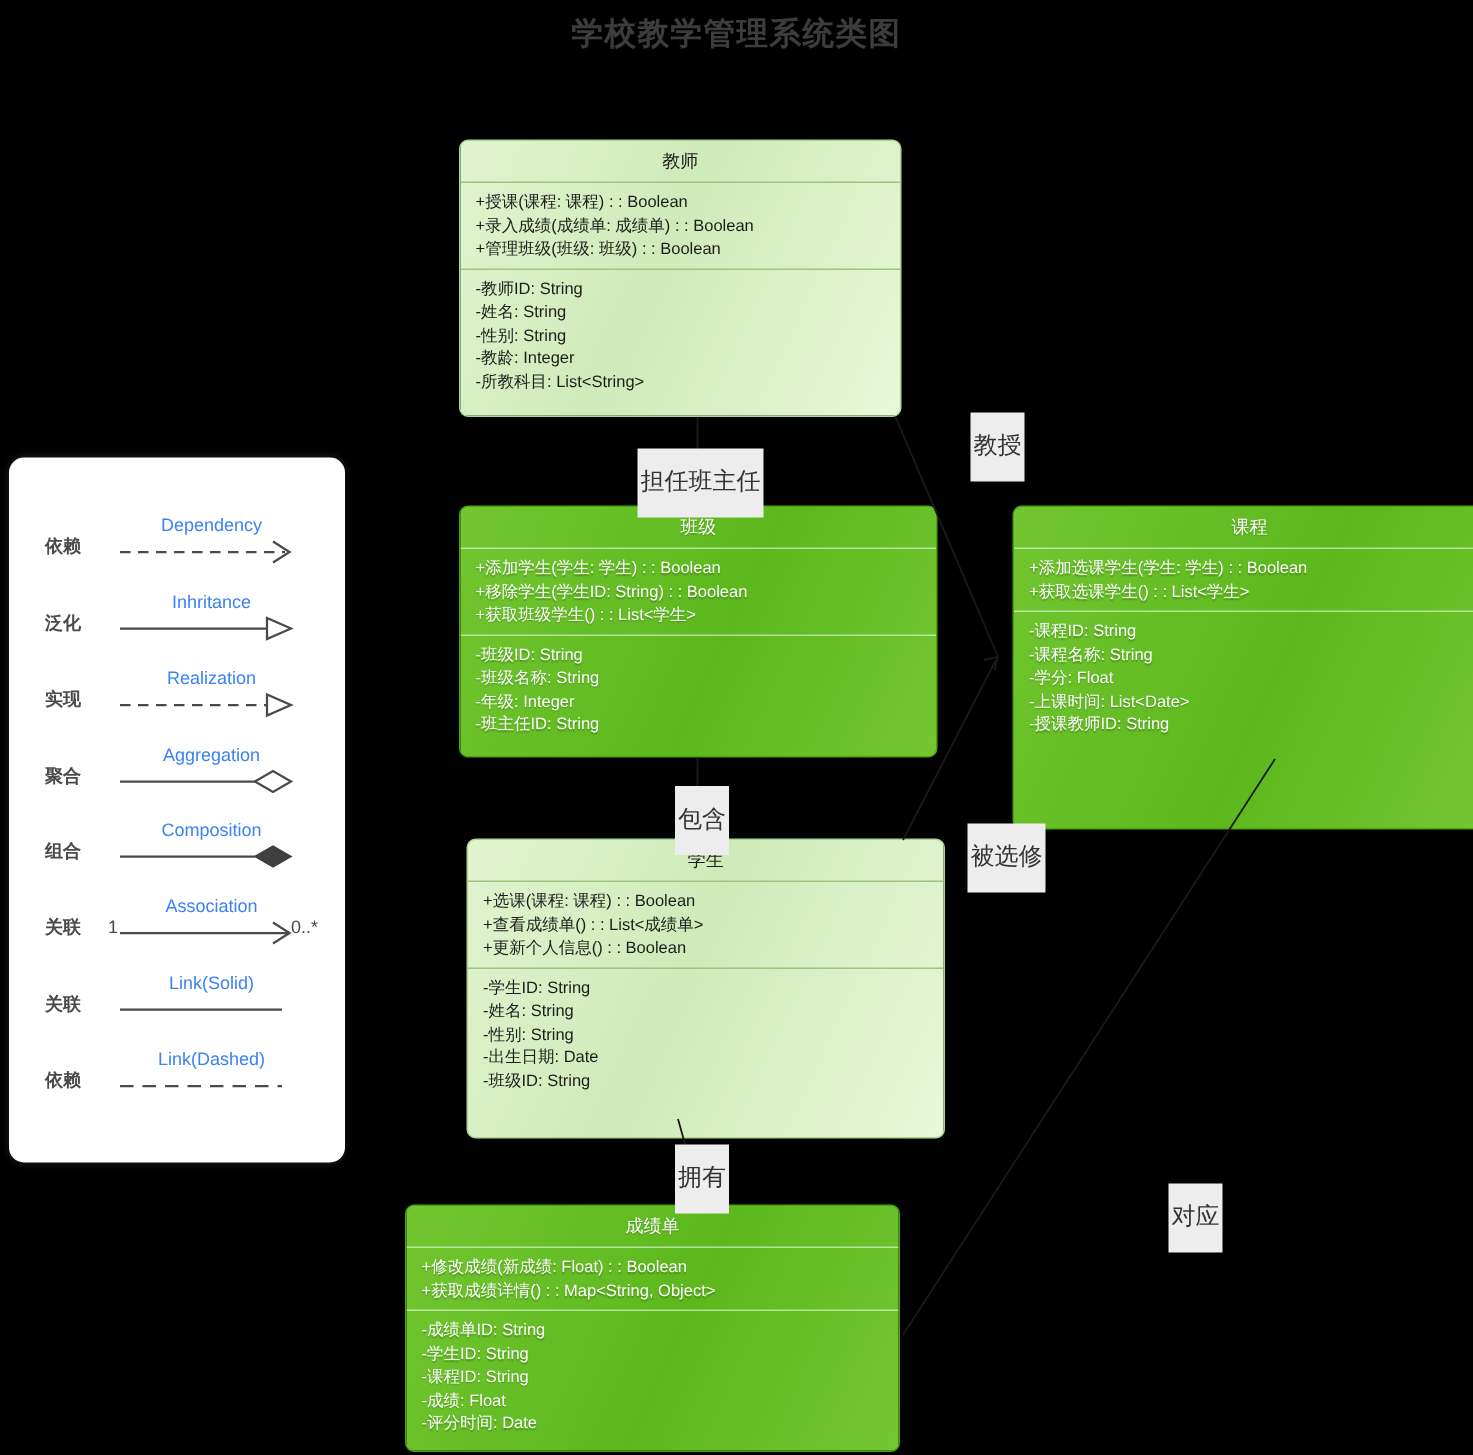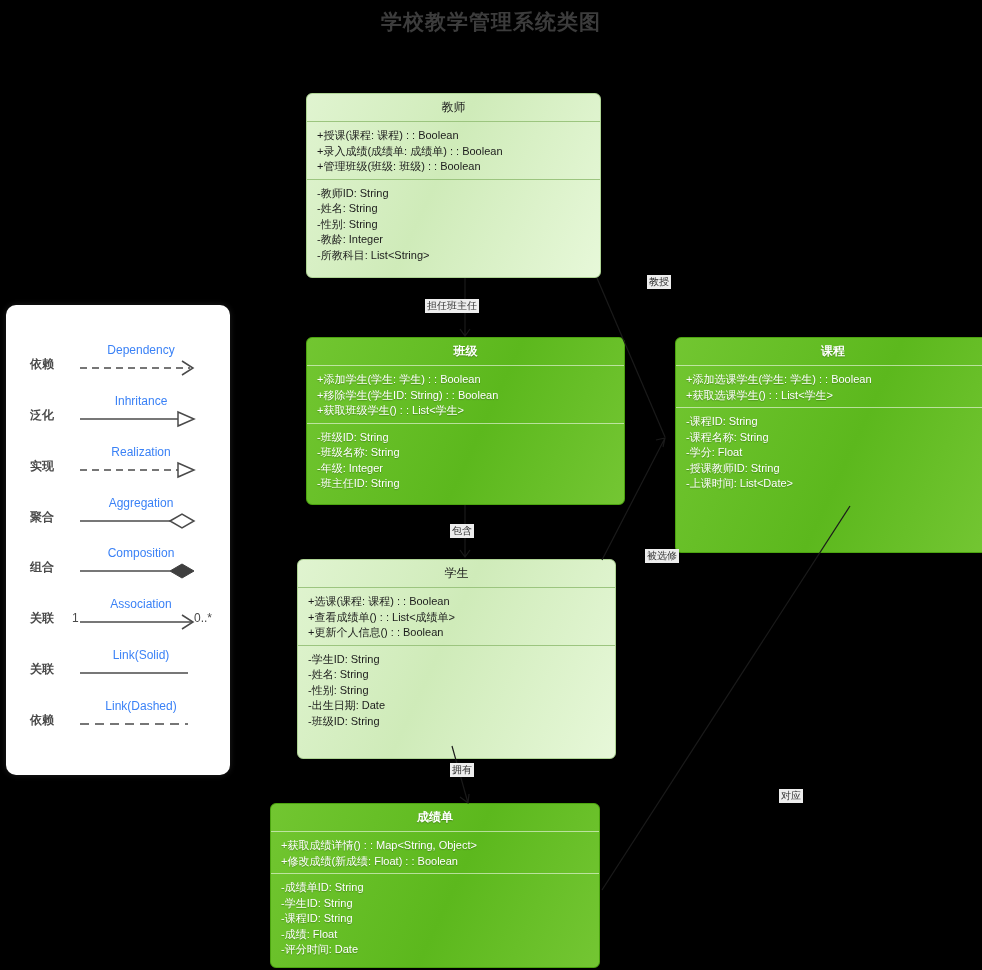--- a/index.html
+++ b/index.html
@@ -26,31 +26,31 @@
   }
   .uml-box.green{
     background:linear-gradient(115deg,#72c631 0%,#5cb81d 55%,#74c633 100%);
     border:1px solid #4ca410;color:#ffffff;
   }
   .uml-header{
     height:27px;line-height:27px;text-align:center;
     font-size:12px;flex:0 0 auto;
   }
   .uml-box.light .uml-header{border-bottom:1px solid #9cc57f;}
-  .uml-box.green .uml-header{border-bottom:1px solid rgba(255,255,255,.55);font-weight:bold;}
+  .uml-box.green .uml-header{border-bottom:1px solid rgba(255,255,255,.55);}
   .uml-section{padding:6px 10px 4px 10px;flex:0 0 auto;}
   .uml-section.attrs{flex:1 1 auto;}
   .uml-box.light .uml-section.attrs{border-top:1px solid #9cc57f;}
   .uml-box.green .uml-section.attrs{border-top:1px solid rgba(255,255,255,.55);}
   .uml-line{font-size:11px;line-height:15.5px;white-space:nowrap;}
   .uml-box.green .uml-line,.uml-box.green .uml-header{text-shadow:0 1px 1px rgba(0,0,0,.25);}
   
   .edge-label{
-    position:absolute;z-index:6;font-size:10px;line-height:14px;color:#333;
-    background:#ededed;padding:0 2px;white-space:nowrap;
+    position:absolute;z-index:6;font-size:16px;line-height:14px;color:#333;
+    background:#ededed;padding:16px 2px;white-space:nowrap;
   }
   
   .legend{
     position:absolute;left:6px;top:305px;width:224px;height:470px;
     background:#fff;border-radius:10px;z-index:3;
     box-shadow:0 0 6px rgba(255,255,255,.12);
     display:flex;flex-direction:column;justify-content:space-between;
     padding:34px 0 40px 0;box-sizing:border-box;
   }
   .legend-row{position:relative;height:40px;}
@@ -118,46 +118,46 @@
   <div class="uml-box green" style="left:663px;top:337px;width:316px;height:216px;margin-left:12px;">
     <div class="uml-header">课程</div>
     <div class="uml-section">
       <div class="uml-line">+添加选课学生(学生: 学生) : : Boolean</div>
       <div class="uml-line">+获取选课学生() : : List&lt;学生&gt;</div>
     </div>
     <div class="uml-section attrs">
       <div class="uml-line">-课程ID: String</div>
       <div class="uml-line">-课程名称: String</div>
       <div class="uml-line">-学分: Float</div>
+      <div class="uml-line">-上课时间: List&lt;Date&gt;</div>
       <div class="uml-line">-授课教师ID: String</div>
-      <div class="uml-line">-上课时间: List&lt;Date&gt;</div>
-    </div>
-  </div>
-
-  <div class="uml-box light" style="left:297px;top:559px;width:319px;height:200px;">
+    </div>
+  </div>
+
+  <div class="uml-box light" style="left:311px;top:559px;width:319px;height:200px;">
     <div class="uml-header">学生</div>
     <div class="uml-section">
       <div class="uml-line">+选课(课程: 课程) : : Boolean</div>
       <div class="uml-line">+查看成绩单() : : List&lt;成绩单&gt;</div>
       <div class="uml-line">+更新个人信息() : : Boolean</div>
     </div>
     <div class="uml-section attrs">
       <div class="uml-line">-学生ID: String</div>
       <div class="uml-line">-姓名: String</div>
       <div class="uml-line">-性别: String</div>
       <div class="uml-line">-出生日期: Date</div>
       <div class="uml-line">-班级ID: String</div>
     </div>
   </div>
 
   <div class="uml-box green" style="left:270px;top:803px;width:330px;height:165px;">
     <div class="uml-header">成绩单</div>
     <div class="uml-section">
+      <div class="uml-line">+修改成绩(新成绩: Float) : : Boolean</div>
       <div class="uml-line">+获取成绩详情() : : Map&lt;String, Object&gt;</div>
-      <div class="uml-line">+修改成绩(新成绩: Float) : : Boolean</div>
     </div>
     <div class="uml-section attrs">
       <div class="uml-line">-成绩单ID: String</div>
       <div class="uml-line">-学生ID: String</div>
       <div class="uml-line">-课程ID: String</div>
       <div class="uml-line">-成绩: Float</div>
       <div class="uml-line">-评分时间: Date</div>
     </div>
   </div>
 

